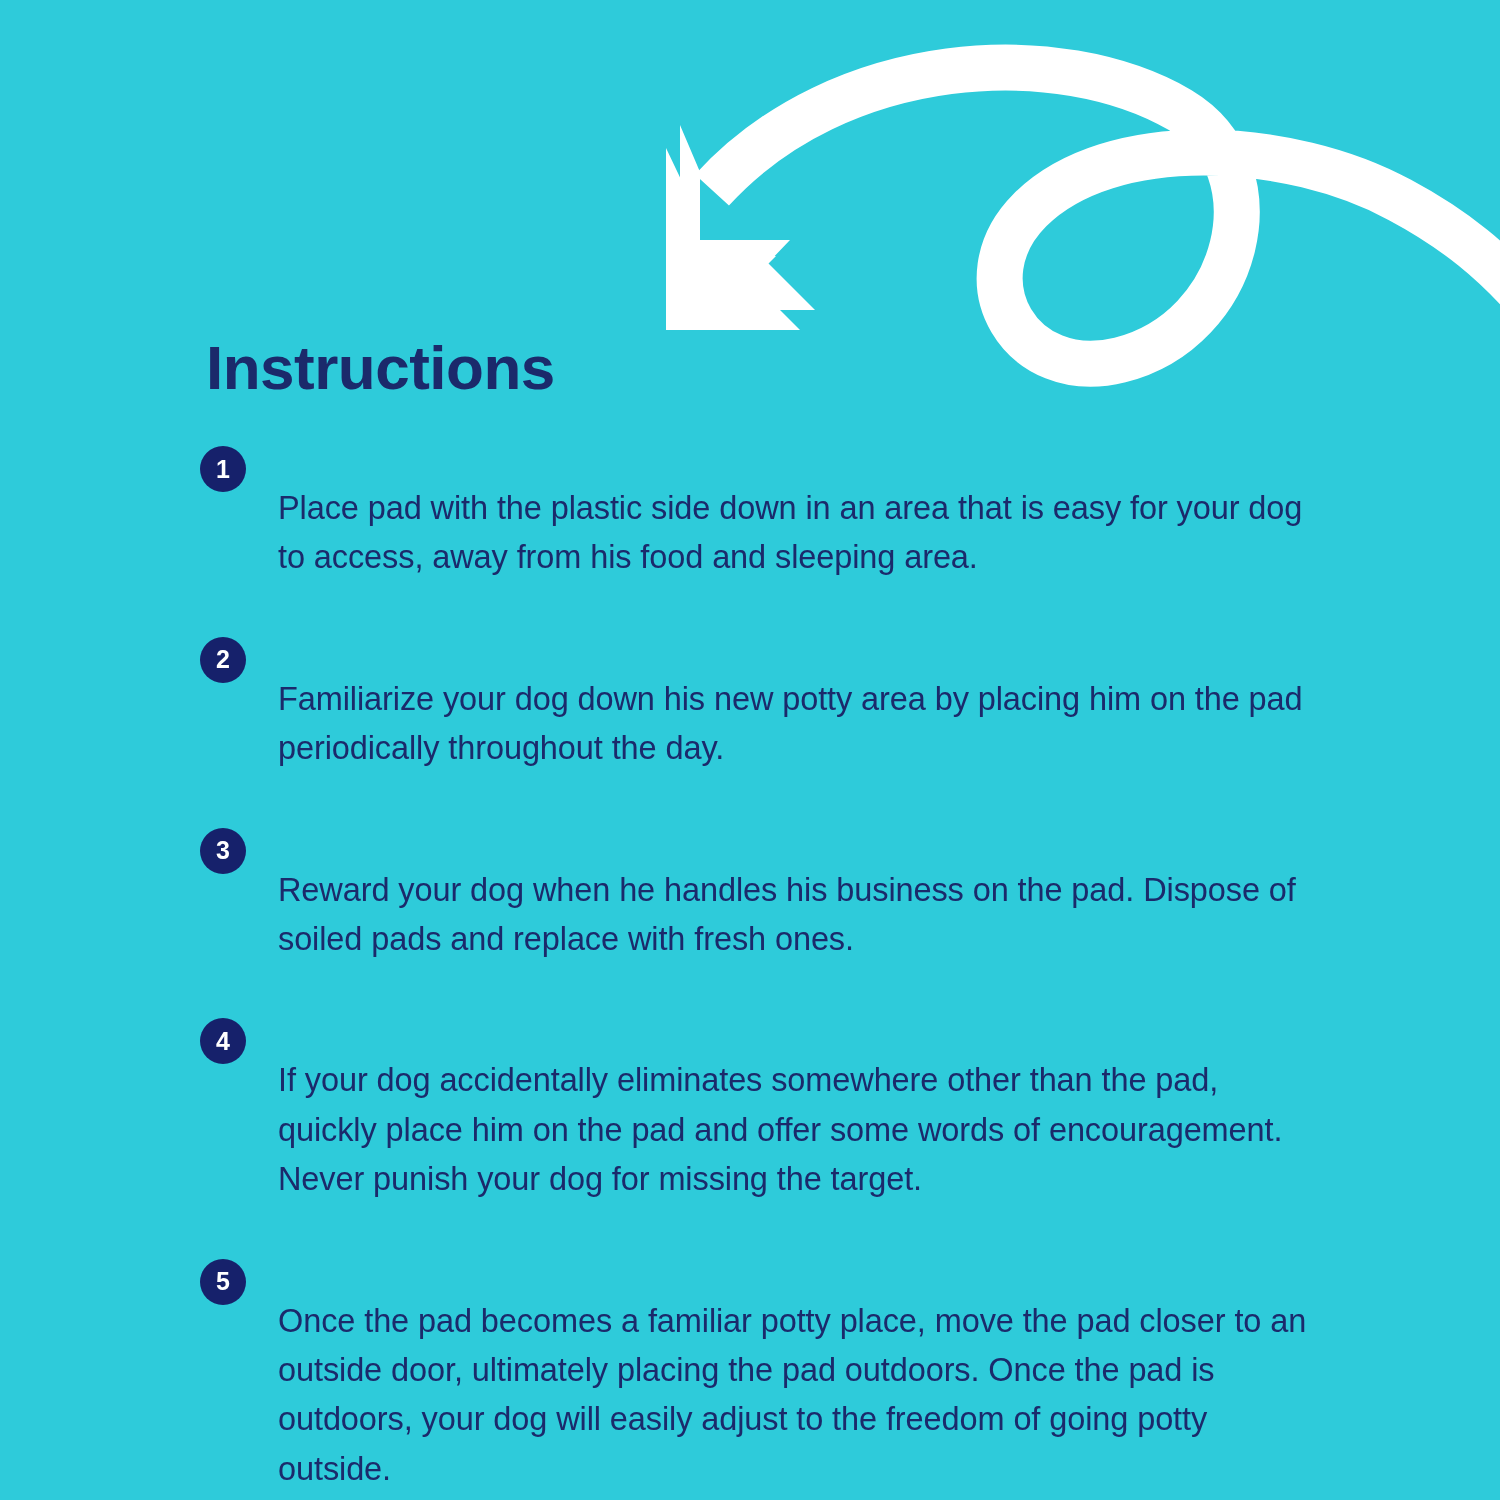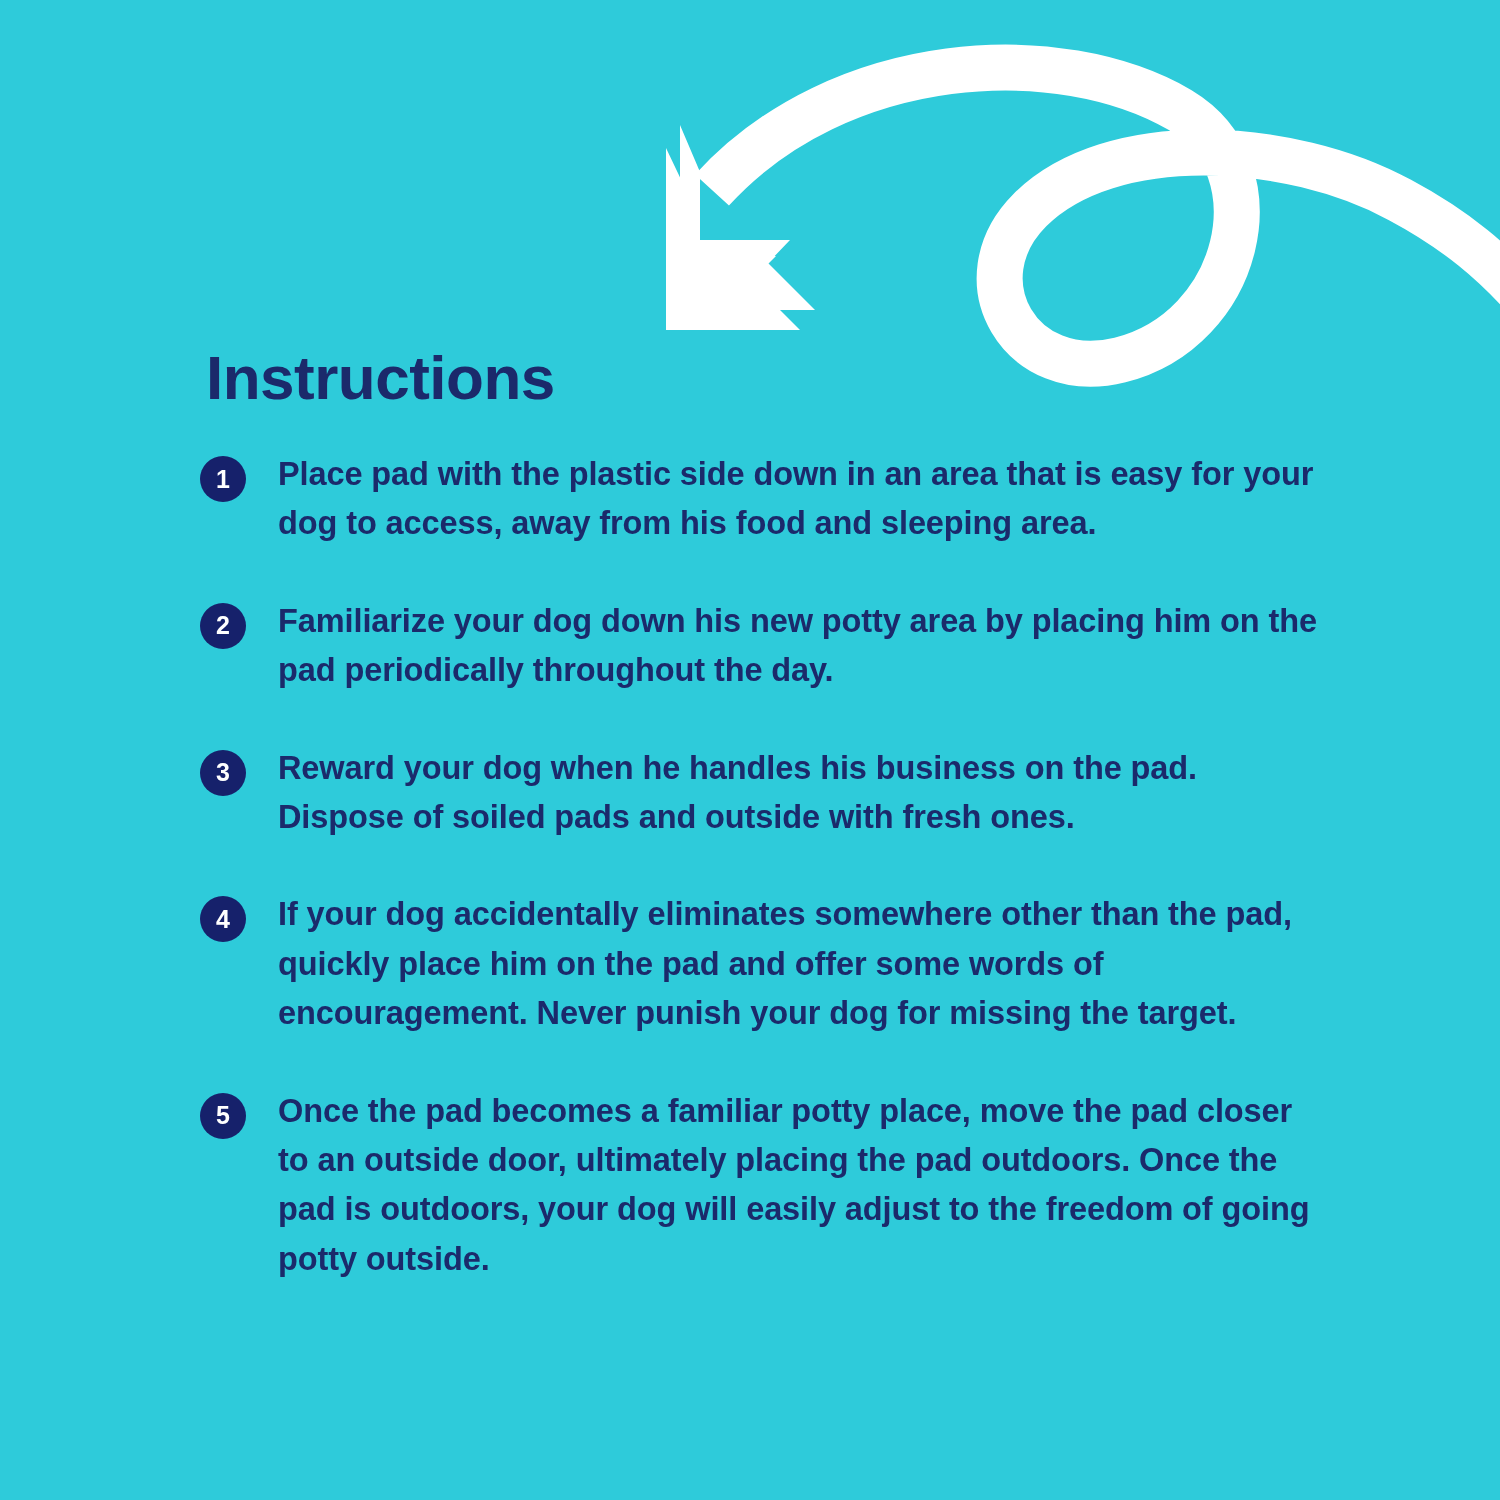--- a/index.html
+++ b/index.html
@@ -23,21 +23,21 @@
   #swirl {
     position: absolute;
     top: 30px;
     left: 640px;
     width: 880px;
     height: 430px;
     pointer-events: none;
   }
   #content {
     position: absolute;
-    top: 345px;
+    top: 335px;
     left: 200px;
     width: 1140px;
   }
   #title {
     font-size: 62px;
     font-weight: bold;
     color: #1b2a6b;
     letter-spacing: -0.5px;
     margin: 0 0 40px 6px;
     line-height: 1.05;
@@ -62,23 +62,24 @@
     display: flex;
     align-items: center;
     justify-content: center;
     margin-top: 6px;
     margin-right: 32px;
   }
   .text {
     color: #1b2a6b;
     font-size: 32.5px;
     line-height: 1.52;
-    font-weight: 700;
+    font-weight: 400;
     max-width: 1040px;
     letter-spacing: -0.1px;
+    margin-top: 44px;
   }
 </style>
 </head>
 <body>
 
 <div id="card">
 
   <svg id="swirl" viewBox="0 0 880 430" aria-hidden="true">
     <g fill="none" stroke="#ffffff" stroke-width="46" stroke-linecap="butt">
       <path d="M72 160 C 200 20, 420 10, 540 80 C 640 140, 600 300, 480 330 C 380 355, 320 250, 390 180 C 470 100, 650 110, 760 170 C 820 202, 855 235, 880 262"></path>
@@ -95,21 +96,21 @@
       <div class="text">Place pad with the plastic side down in an area that is easy for your dog to access, away from his food and sleeping area.</div>
     </div>
 
     <div class="step">
       <div class="num">2</div>
       <div class="text">Familiarize your dog down his new potty area by placing him on the pad periodically throughout the day.</div>
     </div>
 
     <div class="step">
       <div class="num">3</div>
-      <div class="text">Reward your dog when he handles his business on the pad. Dispose of soiled pads and outside with fresh ones.</div>
+      <div class="text">Reward your dog when he handles his business on the pad. Dispose of soiled pads and replace with fresh ones.</div>
     </div>
 
     <div class="step">
       <div class="num">4</div>
       <div class="text">If your dog accidentally eliminates somewhere other than the pad, quickly place him on the pad and offer some words of encouragement. Never punish your dog for missing the target.</div>
     </div>
 
     <div class="step">
       <div class="num">5</div>
       <div class="text">Once the pad becomes a familiar potty place, move the pad closer to an outside door, ultimately placing the pad outdoors. Once the pad is outdoors, your dog will easily adjust to the freedom of going potty outside.</div>

